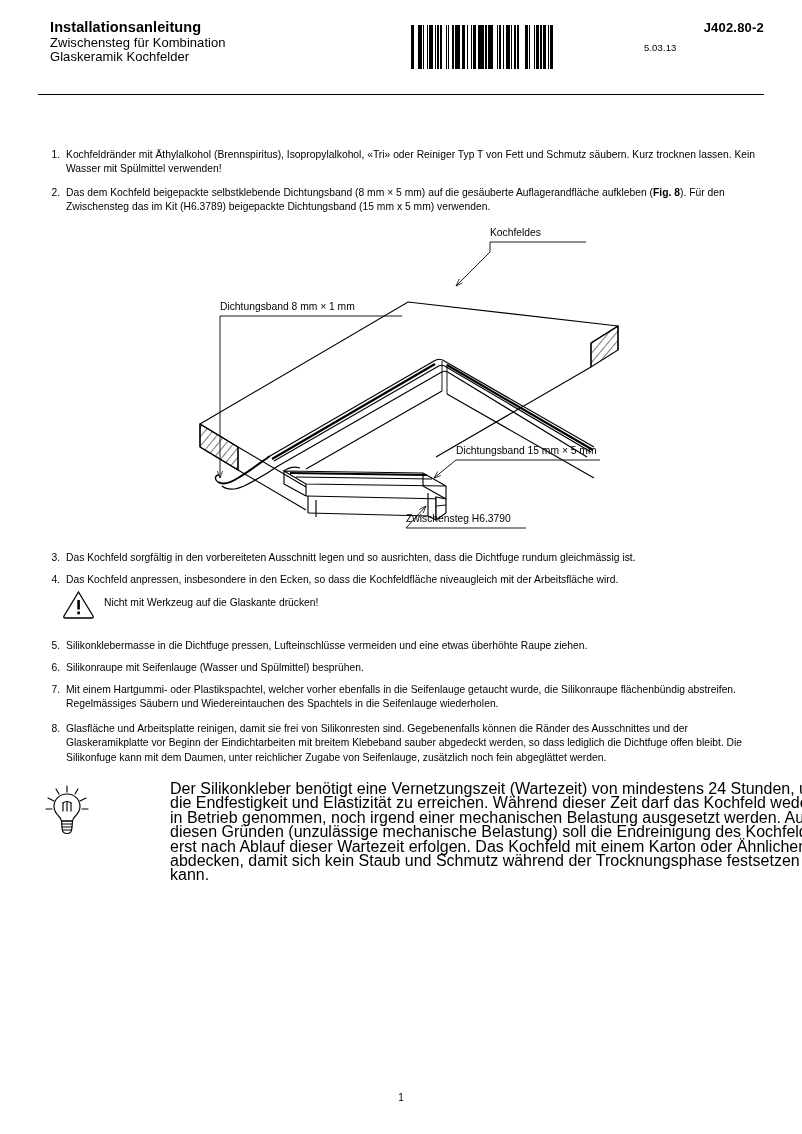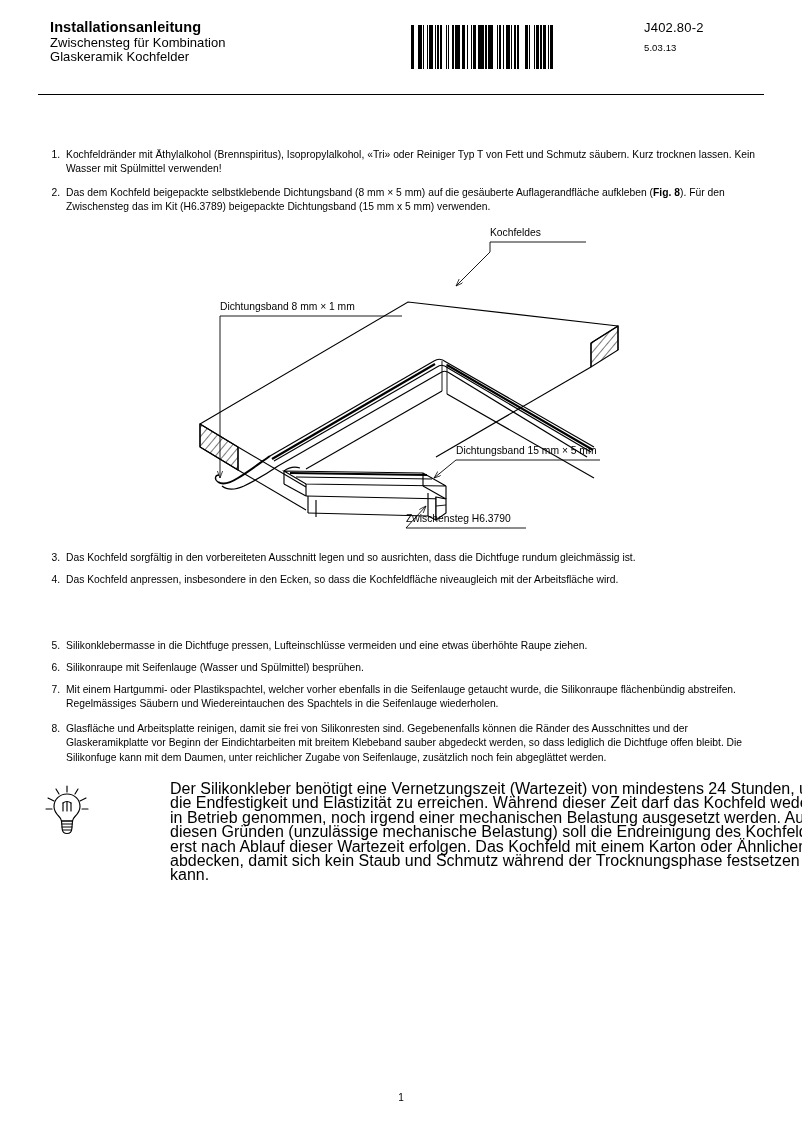--- a/index.html
+++ b/index.html
@@ -48,23 +48,24 @@
   }
   .hdr-right {
     position: absolute;
     right: 0;
     top: 1px;
     text-align: left;
     width: 120px;
   }
   .doc-no {
     font-size: 13px;
-    font-weight: normal;
+    font-weight: bold;
     letter-spacing: 0.2px;
     line-height: 17px;
+    text-align: right;
   }
   .doc-date {
     font-size: 9.5px;
     line-height: 14px;
     margin-top: 5px;
     letter-spacing: 0.1px;
   }
 
   
   .barcode {
@@ -414,20 +415,28 @@
   <div class="item" style="left:42px; top:551px; width:722px;">
     <span class="num">3.</span>
     <span class="body">Das Kochfeld sorgfältig in den vorbereiteten Ausschnitt legen und so ausrichten, dass die Dichtfuge rundum gleichmässig ist.</span>
   </div>
 
   <div class="item" style="left:42px; top:573px; width:722px;">
     <span class="num">4.</span>
     <span class="body">Das Kochfeld anpressen, insbesondere in den Ecken, so dass die Kochfeldfläche niveaugleich mit der Arbeitsfläche wird.</span>
   </div>
 
+  <div class="warn-row">
+    <svg class="warn-tri" width="34" height="30" viewBox="0 0 34 30">
+      <path d="M16.5,3 L31,27 Q32,29 29.5,29 L3.5,29 Q1,29 2,27 Z" fill="none" stroke="#000" stroke-width="1.3"></path>
+      <rect x="15.3" y="11" width="2.6" height="9.5" fill="#000"></rect>
+      <rect x="15.3" y="22.5" width="2.6" height="2.8" fill="#000"></rect>
+    </svg>
+    <div class="warn-text">Nicht mit Werkzeug auf die Glaskante drücken!</div>
+  </div>
 
   <div class="item" style="left:42px; top:639px; width:722px;">
     <span class="num">5.</span>
     <span class="body">Silikonklebermasse in die Dichtfuge pressen, Lufteinschlüsse vermeiden und eine etwas überhöhte Raupe ziehen.</span>
   </div>
 
   <div class="item" style="left:42px; top:661px; width:722px;">
     <span class="num">6.</span>
     <span class="body">Silikonraupe mit Seifenlauge (Wasser und Spülmittel) besprühen.</span>
   </div>

